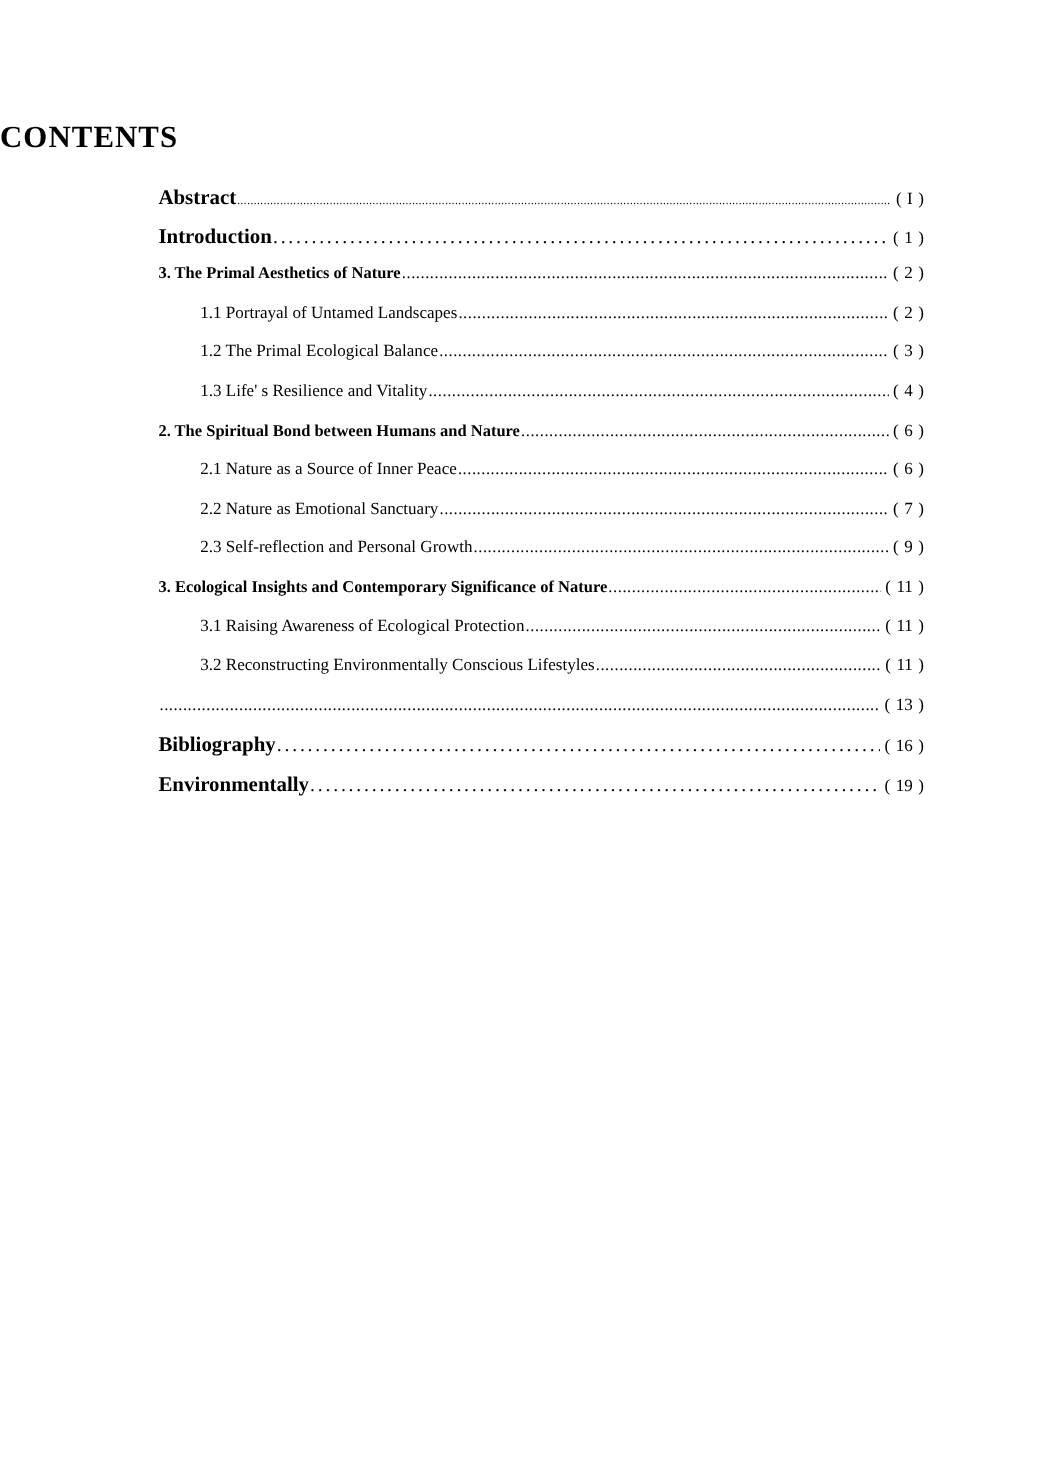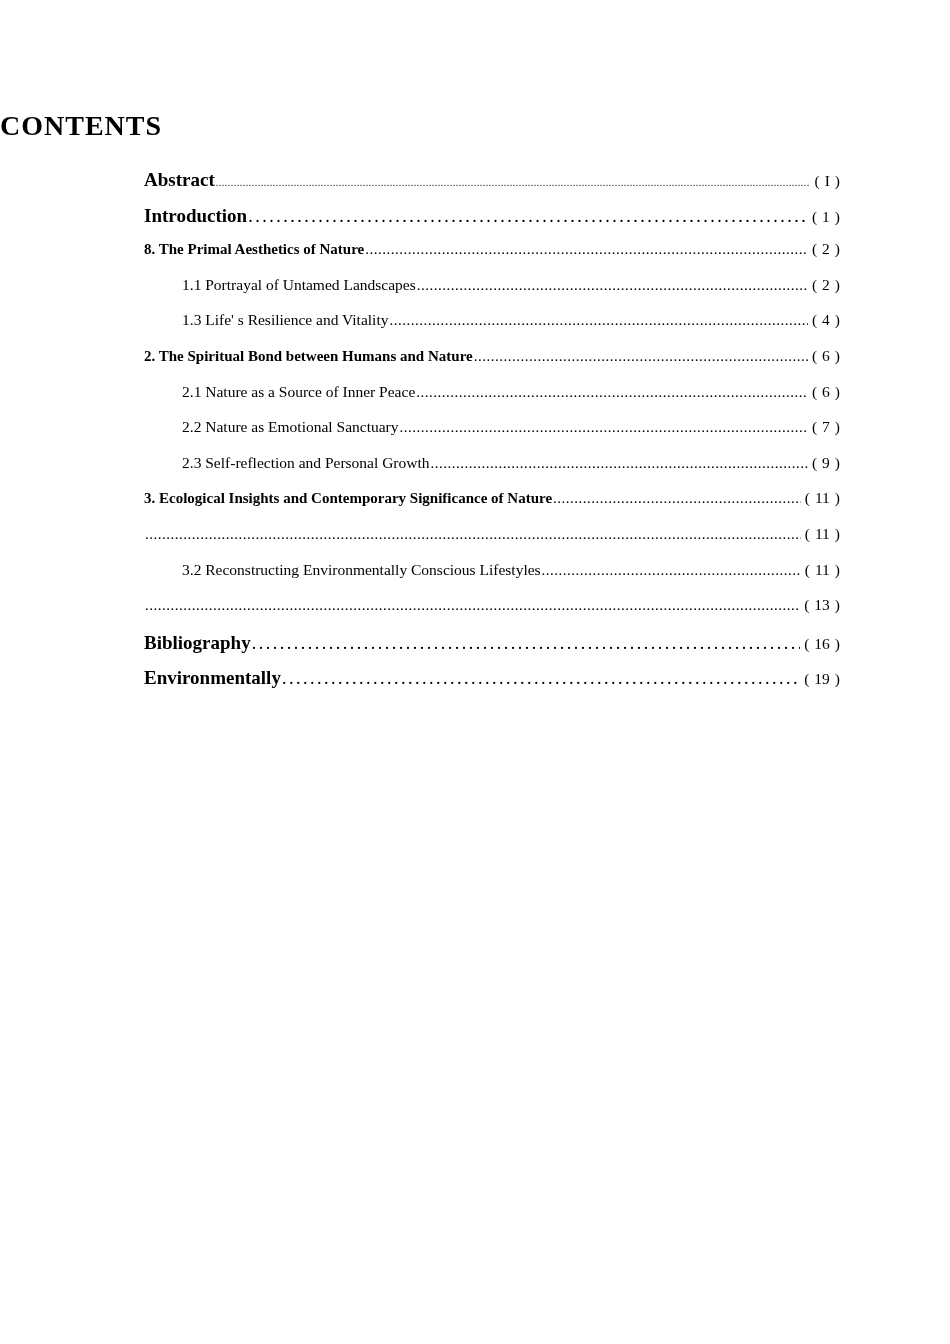--- a/index.html
+++ b/index.html
@@ -62,28 +62,33 @@
     <span class="entry-title">Abstract</span>
     <span class="leader"></span>
     <span class="pagegroup"><span class="paren-open">(</span><span class="pagenum">I</span><span class="paren-close">)</span></span>
   </div>
       <div class="toc-row level-major">
     <span class="entry-title">Introduction</span>
     <span class="leader"></span>
     <span class="pagegroup"><span class="paren-open">(</span><span class="pagenum">1</span><span class="paren-close">)</span></span>
   </div>
       <div class="toc-row level-section">
-    <span class="entry-title">8. The Primal Aesthetics of Nature</span>
+    <span class="entry-title">3. The Primal Aesthetics of Nature</span>
     <span class="leader"></span>
     <span class="pagegroup"><span class="paren-open">(</span><span class="pagenum">2</span><span class="paren-close">)</span></span>
   </div>
       <div class="toc-row level-sub">
     <span class="entry-title">1.1 Portrayal of Untamed Landscapes</span>
     <span class="leader"></span>
     <span class="pagegroup"><span class="paren-open">(</span><span class="pagenum">2</span><span class="paren-close">)</span></span>
+  </div>
+      <div class="toc-row level-sub">
+    <span class="entry-title">1.2 The Primal Ecological Balance</span>
+    <span class="leader"></span>
+    <span class="pagegroup"><span class="paren-open">(</span><span class="pagenum">3</span><span class="paren-close">)</span></span>
   </div>
       <div class="toc-row level-sub">
     <span class="entry-title">1.3 Life' s Resilience and Vitality</span>
     <span class="leader"></span>
     <span class="pagegroup"><span class="paren-open">(</span><span class="pagenum">4</span><span class="paren-close">)</span></span>
   </div>
       <div class="toc-row level-section">
     <span class="entry-title">2. The Spiritual Bond between Humans and Nature</span>
     <span class="leader"></span>
     <span class="pagegroup"><span class="paren-open">(</span><span class="pagenum">6</span><span class="paren-close">)</span></span>
@@ -102,20 +107,21 @@
     <span class="entry-title">2.3 Self-reflection and Personal Growth</span>
     <span class="leader"></span>
     <span class="pagegroup"><span class="paren-open">(</span><span class="pagenum">9</span><span class="paren-close">)</span></span>
   </div>
       <div class="toc-row level-section">
     <span class="entry-title">3. Ecological Insights and Contemporary Significance of Nature</span>
     <span class="leader"></span>
     <span class="pagegroup"><span class="paren-open">(</span><span class="pagenum">11</span><span class="paren-close">)</span></span>
   </div>
       <div class="toc-row level-sub">
+    <span class="entry-title">3.1 Raising Awareness of Ecological Protection</span>
     <span class="leader"></span>
     <span class="pagegroup"><span class="paren-open">(</span><span class="pagenum">11</span><span class="paren-close">)</span></span>
   </div>
       <div class="toc-row level-sub">
     <span class="entry-title">3.2 Reconstructing Environmentally Conscious Lifestyles</span>
     <span class="leader"></span>
     <span class="pagegroup"><span class="paren-open">(</span><span class="pagenum">11</span><span class="paren-close">)</span></span>
   </div>
       <div class="toc-row level-sub">
     <span class="leader"></span>

